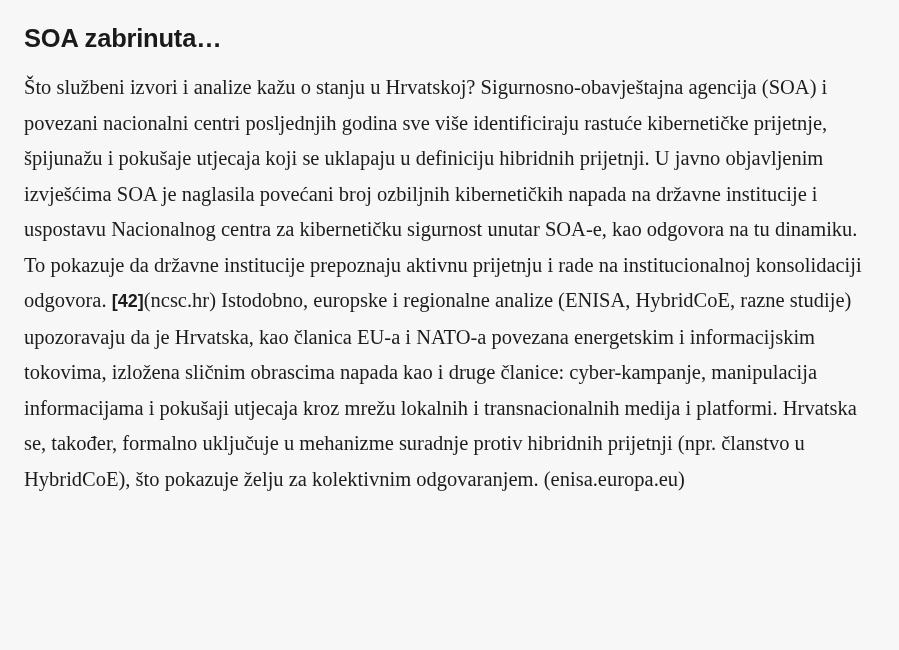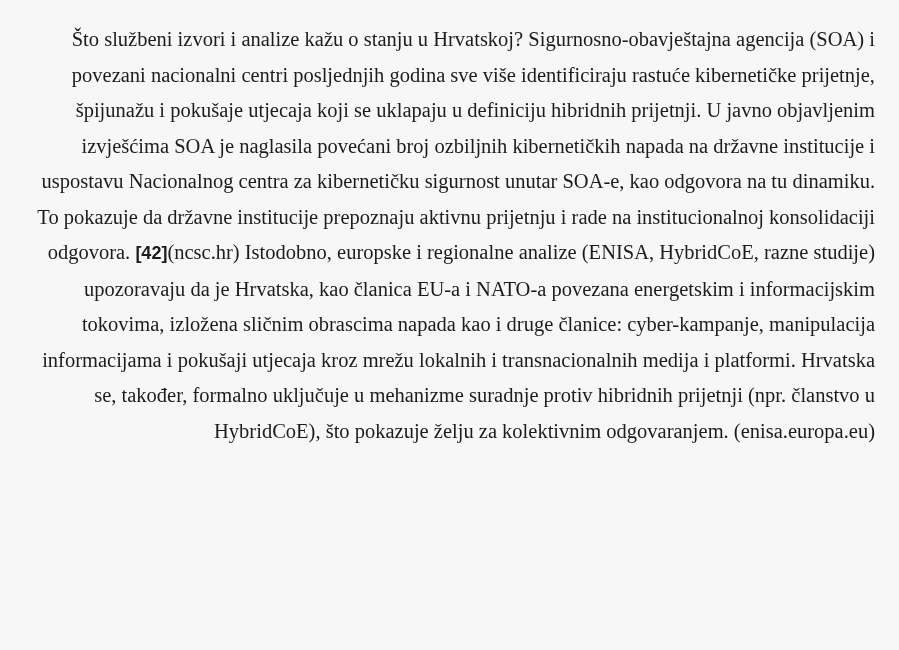--- a/index.html
+++ b/index.html
@@ -29,31 +29,32 @@
     color: #1a1a1a;
     letter-spacing: -0.2px;
     margin: 0 0 16px 0;
   }
   .article-body {
     font-family: "Liberation Serif", serif;
     font-size: 20.5px;
     line-height: 35.5px;
     color: #1c1c1c;
     margin: 0;
-    text-align: right;
+    text-align: left;
     max-width: 862px;
   }
   .ref-marker {
     font-family: "Liberation Sans", sans-serif;
     font-weight: bold;
     font-size: 18px;
   }
 </style>
 </head>
 <body>
 
 <div class="page">
+  <h1 class="article-title">SOA zabrinuta…</h1>
 
   <p class="article-body">
     <span>Što službeni izvori i analize kažu o stanju u Hrvatskoj? Sigurnosno-obavještajna agencija (SOA) i povezani nacionalni centri posljednjih godina sve više identificiraju rastuće kibernetičke prijetnje, špijunažu i pokušaje utjecaja koji se uklapaju u definiciju hibridnih prijetnji. U javno objavljenim izvješćima SOA je naglasila povećani broj ozbiljnih kibernetičkih napada na državne institucije i uspostavu Nacionalnog centra za kibernetičku sigurnost unutar SOA-e, kao odgovora na tu dinamiku. To pokazuje da državne institucije prepoznaju aktivnu prijetnju i rade na institucionalnoj konsolidaciji odgovora. </span><span class="ref-marker">[42]</span><span>(ncsc.hr)</span>
     <span>Istodobno, europske i regionalne analize (ENISA, HybridCoE, razne studije) upozoravaju da je Hrvatska, kao članica EU-a i NATO-a povezana energetskim i informacijskim tokovima, izložena sličnim obrascima napada kao i druge članice: cyber-kampanje, manipulacija informacijama i pokušaji utjecaja kroz mrežu lokalnih i transnacionalnih medija i platformi. Hrvatska se, također, formalno uključuje u mehanizme suradnje protiv hibridnih prijetnji (npr. članstvo u HybridCoE), što pokazuje želju za kolektivnim odgovaranjem. </span><span>(enisa.europa.eu)</span>
   </p>
 </div>
 
 </body></html>

